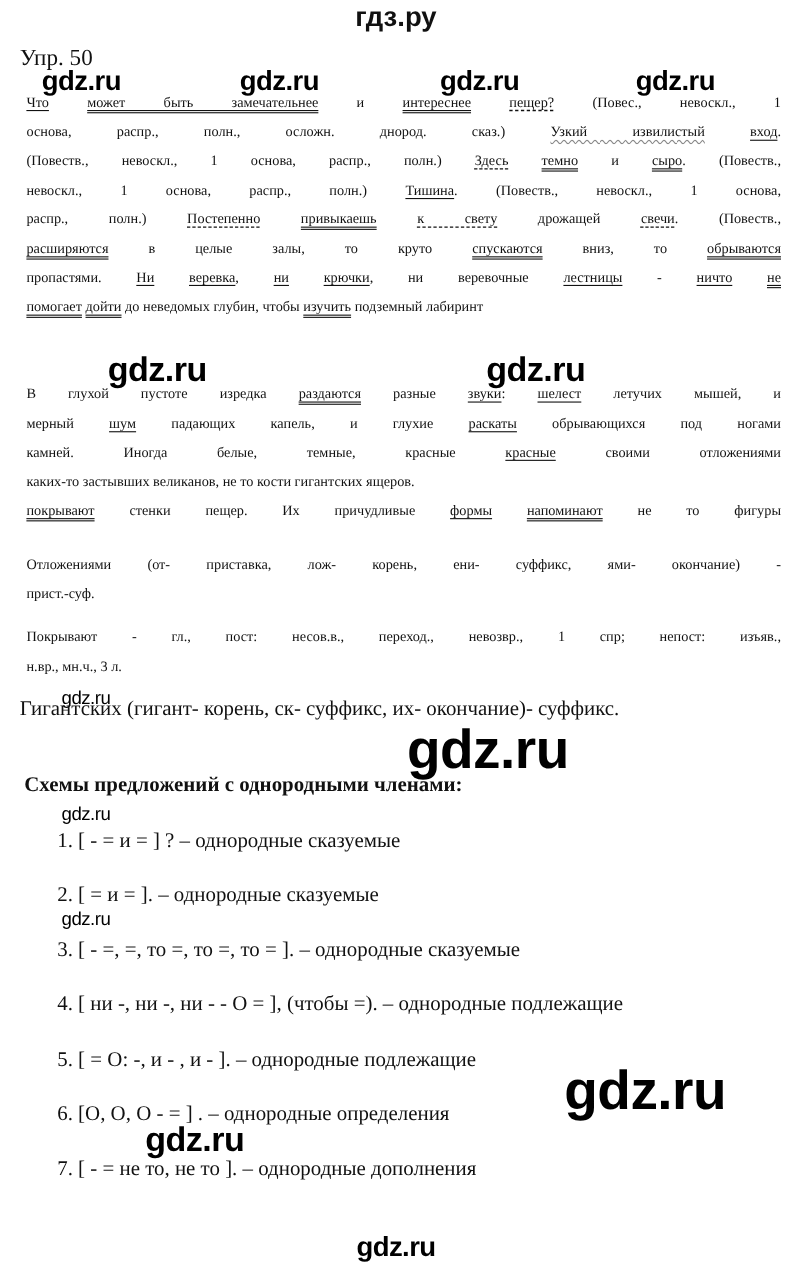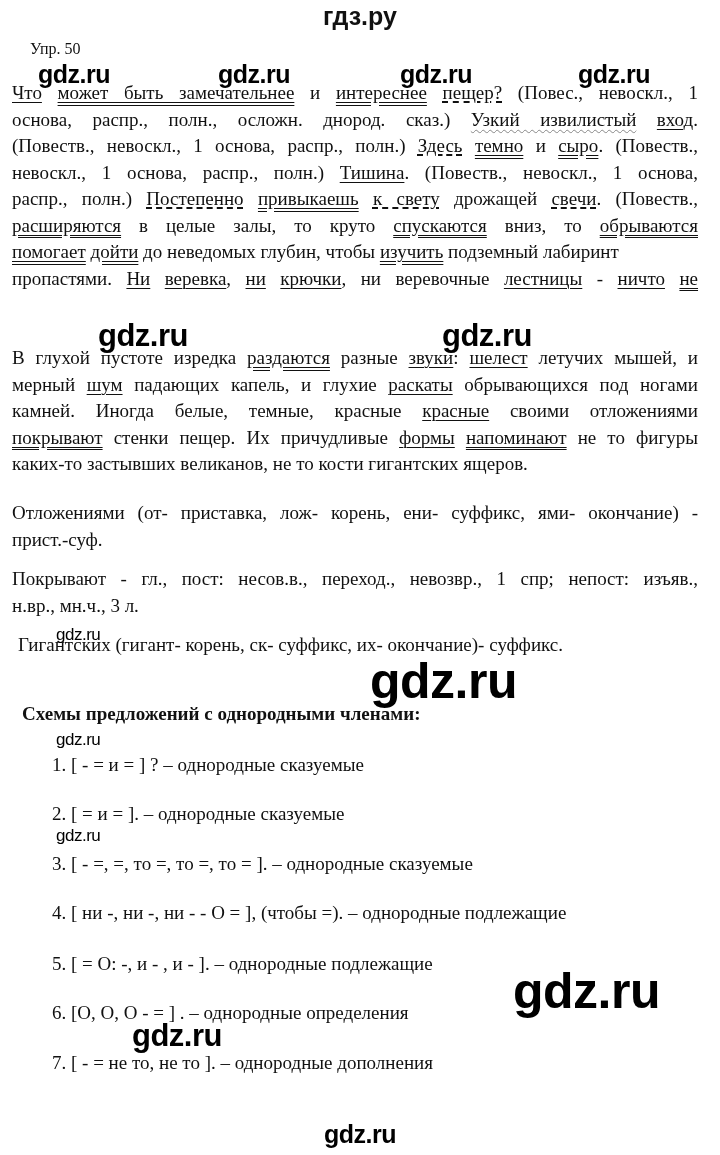--- a/index.html
+++ b/index.html
@@ -6,22 +6,22 @@
   body { width:720px; height:1155px; position:relative; overflow:hidden; color:#111; }
   .serif { font-family: "Liberation Serif", "DejaVu Serif", serif; }
   .sans { font-family: Liberation Sans, sans-serif; }
   .abs { position:absolute; }
   .site-header { left:0; width:720px; top:2px; text-align:center; font-size:25px; font-weight:bold; }
   .wm { font-weight:bold; color:#000; letter-spacing:-0.5px; }
   .wm-md { font-size:25px; }
   .wm-lg { font-size:31px; }
   .wm-xl { font-size:50px; }
   .wm-sm { font-size:17px; font-weight:normal; }
-  .ex-title { left:30px; top:40px; font-size:16px;font-family:Liberation Serif, serif; }
-  .para { left:12px; width:686px; font-size:19px; line-height:26.5px; text-align:justify;font-family:Liberation Serif, serif; }
+  .ex-title { left:18px; top:40px; font-size:21px;font-family:Liberation Serif, serif; }
+  .para { left:24px; width:686px; font-size:13px; line-height:26.5px; text-align:justify;font-family:Liberation Serif, serif; }
   .para .line { display:block; text-align-last:justify; white-space:nowrap; }
   .para .line.last { text-align-last:left; }
   .u1 { text-decoration: underline; text-decoration-thickness:1px; text-underline-offset:3px; }
   .u2 { text-decoration: underline double; text-underline-offset:3px; }
   .ud { text-decoration: underline dashed; text-underline-offset:3px; }
   .uw { text-decoration: underline wavy; text-decoration-thickness:1px; text-underline-offset:3px; text-decoration-color:#888; }
   .heading { left:22px; top:703px; font-size:19px; font-weight:bold; }
   .scheme { left:52px; font-size:19px; }
 </style>
 </head>
@@ -36,33 +36,33 @@
 <div class="abs wm wm-md sans" style="left:400px;top:60px;">gdz.ru</div>
 <div class="abs wm wm-md sans" style="left:578px;top:60px;">gdz.ru</div>
 
 <div class="abs para serif" style="top:80px;" id="p1">
     <span class="line"><span class="u1">Что</span><span> </span><span class="u2">может быть замечательнее</span><span> и </span><span class="u2">интереснее</span><span> </span><span class="ud">пещер?</span><span> (Повес., невоскл., 1</span></span>
     <span class="line"><span>основа, распр., полн., осложн. днород. сказ.) </span><span class="uw">Узкий извилистый</span><span> </span><span class="u1">вход</span><span>.</span></span>
     <span class="line"><span>(Повеств., невоскл., 1 основа, распр., полн.) </span><span class="ud">Здесь</span><span> </span><span class="u2">темно</span><span> и </span><span class="u2">сыро</span><span>. (Повеств.,</span></span>
     <span class="line"><span>невоскл., 1 основа, распр., полн.) </span><span class="u1">Тишина</span><span>. (Повеств., невоскл., 1 основа,</span></span>
     <span class="line"><span>распр., полн.) </span><span class="ud">Постепенно</span><span> </span><span class="u2">привыкаешь</span><span> </span><span class="ud">к свету</span><span> дрожащей </span><span class="ud">свечи</span><span>. (Повеств.,</span></span>
     <span class="line"><span class="u2">расширяются</span><span> в целые залы, то круто </span><span class="u2">спускаются</span><span> вниз, то </span><span class="u2">обрываются</span></span>
+    <span class="line"><span>пропастями. </span><span class="u1">Ни</span><span> </span><span class="u1">веревка</span><span>, </span><span class="u1">ни</span><span> </span><span class="u1">крючки</span><span>, ни веревочные </span><span class="u1">лестницы</span><span> - </span><span class="u1">ничто</span><span> </span><span class="u2">не</span></span>
     <span class="line last"><span class="u2">помогает</span><span> </span><span class="u2">дойти</span><span> до неведомых глубин, чтобы </span><span class="u2">изучить</span><span> подземный лабиринт</span></span>
-    <span class="line"><span>пропастями. </span><span class="u1">Ни</span><span> </span><span class="u1">веревка</span><span>, </span><span class="u1">ни</span><span> </span><span class="u1">крючки</span><span>, ни веревочные </span><span class="u1">лестницы</span><span> - </span><span class="u1">ничто</span><span> </span><span class="u2">не</span></span>
   </div>
 
 <div class="abs wm wm-lg sans" style="left:98px;top:318px;">gdz.ru</div>
 <div class="abs wm wm-lg sans" style="left:442px;top:318px;">gdz.ru</div>
 
 <div class="abs para serif" style="top:345px;" id="p2">
     <span class="line"><span>В глухой пустоте изредка </span><span class="u2">раздаются</span><span> разные </span><span class="u1">звуки</span><span>: </span><span class="u1">шелест</span><span> летучих мышей, и</span></span>
     <span class="line"><span>мерный </span><span class="u1">шум</span><span> падающих капель, и глухие </span><span class="u1">раскаты</span><span> обрывающихся под ногами</span></span>
     <span class="line"><span>камней. Иногда белые, темные, красные </span><span class="u1">красные</span><span> своими отложениями</span></span>
+    <span class="line last"><span>каких-то застывших великанов, не то кости гигантских ящеров.</span></span>
     <span class="line"><span class="u2">покрывают</span><span> стенки пещер. Их причудливые </span><span class="u1">формы</span><span> </span><span class="u2">напоминают</span><span> не то фигуры</span></span>
-    <span class="line last"><span>каких-то застывших великанов, не то кости гигантских ящеров.</span></span>
   </div>
 
 <div class="abs para serif" style="top:500px;">
   <span class="line">Отложениями (от- приставка, лож- корень, ени- суффикс, ями- окончание) -</span>
   <span class="line last">прист.-суф.</span>
 </div>
 
 <div class="abs para serif" style="top:566px;">
   <span class="line">Покрывают - гл., пост: несов.в., переход., невозвр., 1 спр; непост: изъяв.,</span>
   <span class="line last">н.вр., мн.ч., 3 л.</span>

